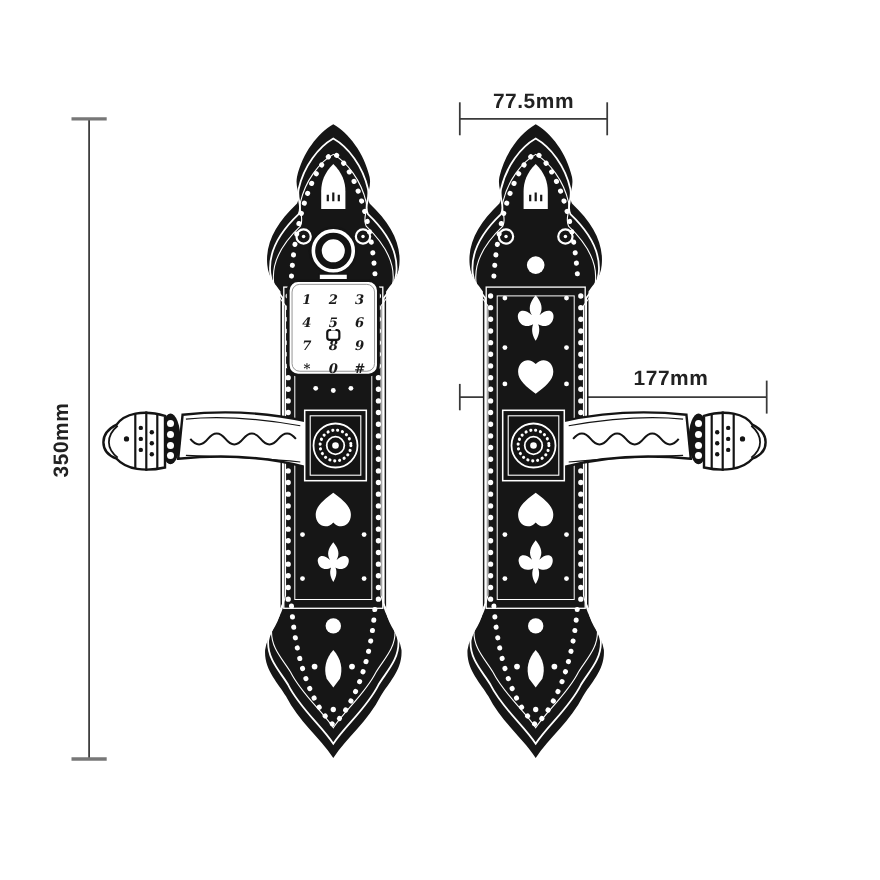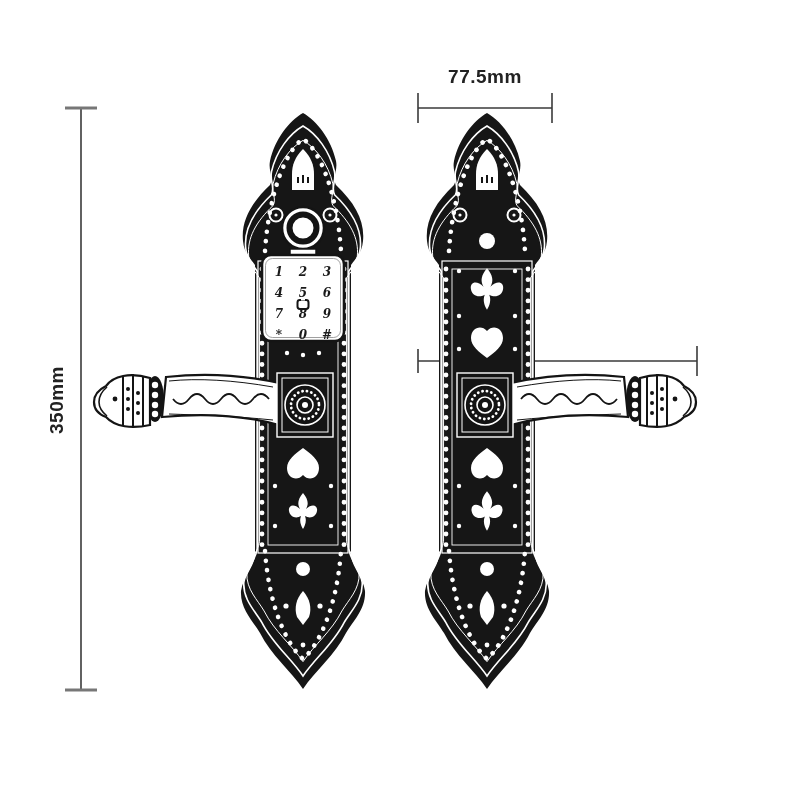--- a/index.html
+++ b/index.html
@@ -17,21 +17,21 @@
     font-weight:bold;
     text-align:center;
     letter-spacing:0.5px;
     white-space:nowrap;
   }
   .dim-label.h-label{
     left:7px; top:389px; width:100px; height:22px;
     transform:rotate(-90deg);
     transform-origin:center;
   }
-  .dim-label.w-label{ left:418px; top:66px; width:134px; }
+  .dim-label.w-label{ left:418px; top:82px; width:134px; }
   .dim-label.l-label{ left:545px; top:334px; width:130px; }
   svg text.key{
     font-family:"DejaVu Serif", serif;
     font-style:italic;
     font-weight:bold;
     font-size:12px;
     fill:#1a1a1a;
   }
 </style>
 </head>
@@ -209,13 +209,14 @@
 
       <use xlink:href="#handle-left" href="#handle-left" transform="scale(-1,1)"></use>
 
       <use xlink:href="#rosette" href="#rosette" transform="translate(-2,4)"></use>
     </g>
   </svg>
 
   
   <div class="dim-label h-label">350mm</div>
   <div class="dim-label w-label">77.5mm</div>
+  <div class="dim-label l-label">177mm</div>
 </div>
 
 </body></html>

